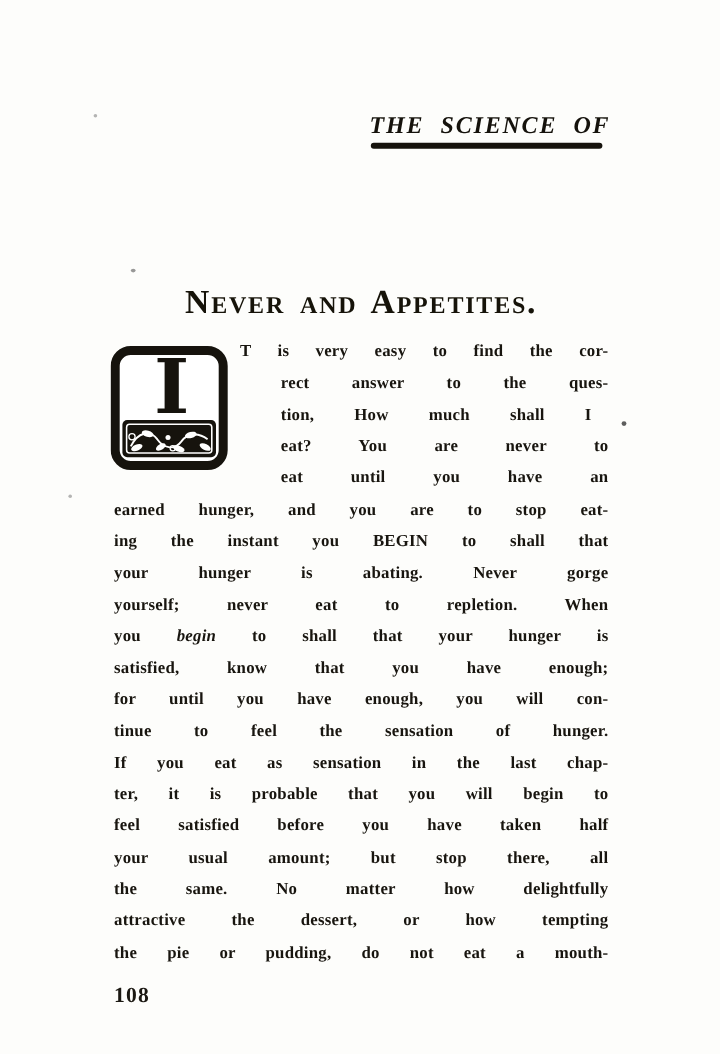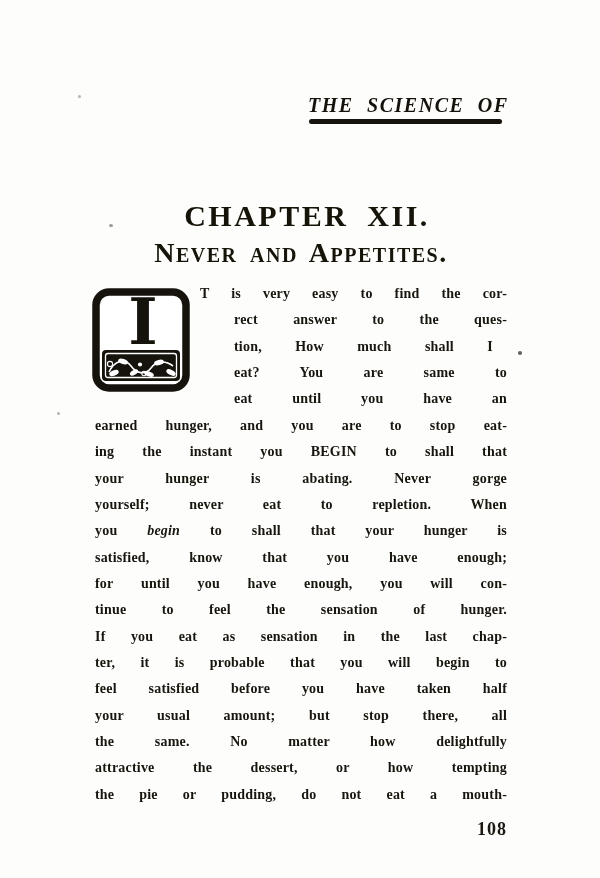--- a/index.html
+++ b/index.html
@@ -76,21 +76,21 @@
     text-align: justify;
     text-align-last: justify;
     white-space: nowrap;
     color: #18150f;
   }
   .text-line i { font-weight: bold; }
 
   .page-number {
     position: absolute;
     left: 95px; top: 819px; width: 412px;
-    text-align: right;
+    text-align: left;
     font-weight: bold;
     font-size: 18px;
     line-height: 21px;
     letter-spacing: 1px;
     color: #1b1812;
   }
 
   .speck {
     position: absolute;
     border-radius: 50%;
@@ -101,21 +101,20 @@
   .speck-d { left: 518px; top: 351px; width: 4px; height: 4px; background: rgba(40,40,40,.75); }
 </style>
 </head>
 <body>
 
 <div class="page">
 
   <div class="running-head">THE SCIENCE OF</div>
   <div class="running-head-rule"></div>
 
-  <div class="chapter-title">CHAPTER XII.</div>
   <div class="section-title">Never and Appetites.</div>
 
   <svg class="drop-cap" viewBox="0 0 98 104" xmlns="http://www.w3.org/2000/svg">
     <g>
       <rect x="4" y="4" width="90" height="96" rx="13" fill="#ffffff" stroke="#16130d" stroke-width="7.5"></rect>
     </g>
     <text x="51" y="56" text-anchor="middle" font-family="DejaVu Serif, serif" font-weight="bold" font-size="63" fill="#16130d">I</text>
     <g>
       <rect x="10" y="62" width="78" height="31" rx="4" fill="#16130d"></rect>
       <rect x="13.5" y="65.5" width="71" height="24" rx="2.5" fill="none" stroke="#ffffff" stroke-width="1.3"></rect>
@@ -129,21 +128,21 @@
       <ellipse cx="79" cy="84.5" rx="5" ry="2.6" fill="#ffffff" transform="rotate(26 79 84.5)"></ellipse>
       <circle cx="18" cy="76" r="2.6" fill="none" stroke="#ffffff" stroke-width="1.1"></circle>
       <circle cx="52" cy="85.5" r="2.2" fill="none" stroke="#ffffff" stroke-width="1.1"></circle>
     </g>
   </svg>
 
   <div class="body-text">
     <div class="text-line" style="left:200px; top:281px; width:307px;">T is very easy to find the cor-</div>
     <div class="text-line" style="left:234px; top:307px; width:273px;">rect answer to the ques-</div>
     <div class="text-line" style="left:234px; top:334px; width:259px;">tion, How much shall I</div>
-    <div class="text-line" style="left:234px; top:360px; width:273px;">eat? You are same to</div>
+    <div class="text-line" style="left:234px; top:360px; width:273px;">eat? You are never to</div>
     <div class="text-line" style="left:234px; top:386px; width:273px;">eat until you have an</div>
     <div class="text-line" style="left:95px;  top:413px; width:412px;">earned hunger, and you are to stop eat-</div>
     <div class="text-line" style="left:95px;  top:439px; width:412px;">ing the instant you BEGIN to shall that</div>
     <div class="text-line" style="left:95px;  top:466px; width:412px;">your hunger is abating. Never gorge</div>
     <div class="text-line" style="left:95px;  top:492px; width:412px;">yourself; never eat to repletion. When</div>
     <div class="text-line" style="left:95px; top:518px; width:412px;">
       <span>you</span>
       <i>begin</i>
       <span>to shall that your hunger is</span>
     </div>

